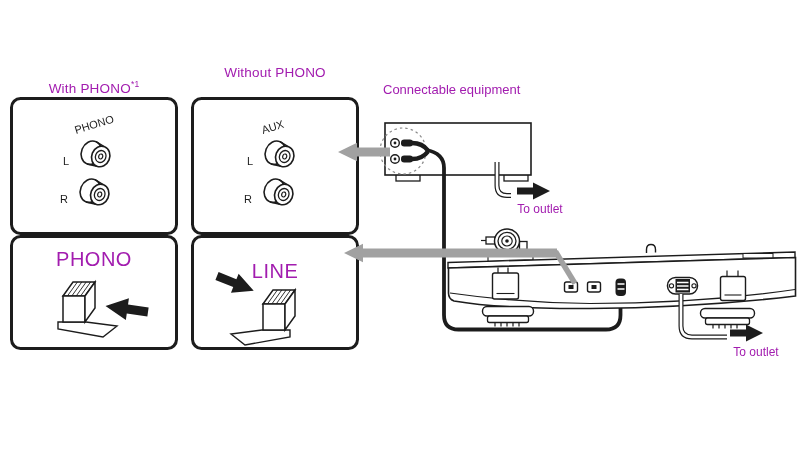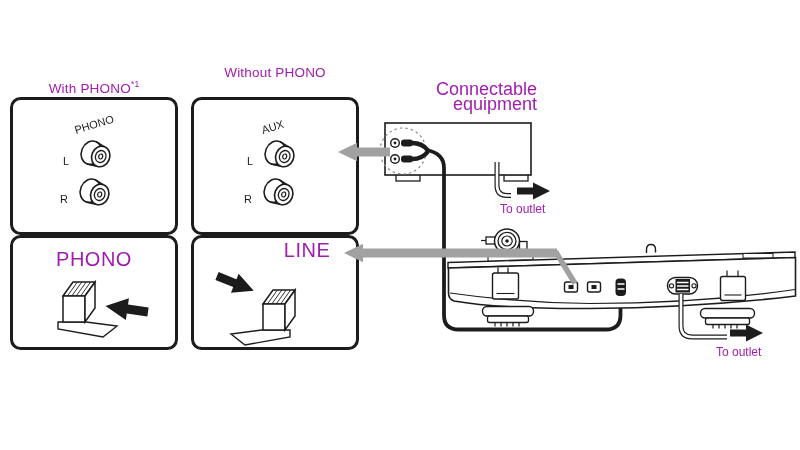--- a/index.html
+++ b/index.html
@@ -1,23 +1,23 @@
 <!DOCTYPE html>
 <html><head>
 <meta charset="utf-8">
 <style>
   html,body{margin:0;padding:0;background:#ffffff;}
   .stage{position:relative;width:800px;height:418px;background:#ffffff;overflow:hidden;
          font-family:"Liberation Sans",sans-serif;color:#a21caf;}
   .abs{position:absolute;}
   .heading{font-size:13.5px;letter-spacing:.2px;text-align:center;z-index:3;}
   .heading sup{font-size:8.5px;vertical-align:super;}
-  .equip-heading{font-size:18px;line-height:15px;text-align:right;z-index:3;}
+  .equip-heading{font-size:13px;line-height:15px;text-align:left;z-index:3;}
   .mode-label{font-size:20px;letter-spacing:.5px;text-align:center;z-index:3;}
-  .outlet-label{font-size:12px;z-index:3;}
+  .outlet-label{font-size:12px;text-align:center;z-index:3;}
   .panel{z-index:1;}
   .panel svg{display:block;}
   .overlay{z-index:2;pointer-events:none;}
   svg text{font-family:"Liberation Sans",sans-serif;fill:#1c1c1c;}
 </style>
 </head>
 <body>
 
 <div class="stage">
 
@@ -85,21 +85,21 @@
   <div class="abs panel" style="left:191px;top:235px;width:168px;height:115px;">
     <svg width="168" height="115" viewBox="0 0 168 115">
       <rect x="1.5" y="1.5" width="165" height="112" rx="9" fill="#ffffff" stroke="#1c1c1c" stroke-width="3"></rect>
       <g>
         <polygon points="99,95 71,95 40,99 54,110 99,102" fill="#ffffff" stroke="#1c1c1c" stroke-width="1.4"></polygon>
         <use href="#switch-knob" transform="translate(72,55)"></use>
       </g>
       <use href="#arrow-right" transform="translate(26,41) rotate(22) scale(1.2)" fill="#1c1c1c"></use>
     </svg>
   </div>
-  <div class="abs mode-label" style="left:191px;top:239px;width:168px;padding-left:32px;">LINE</div>
+  <div class="abs mode-label" style="left:191px;top:260px;width:168px;">LINE</div>
 
   <svg class="abs overlay" style="left:330px;top:75px;" width="470" height="305" viewBox="330 75 470 305">
 
     <g>
       <rect x="396" y="174.5" width="24" height="6.5" fill="#ffffff" stroke="#1c1c1c" stroke-width="1.3"></rect>
       <rect x="504" y="174.5" width="24" height="6.5" fill="#ffffff" stroke="#1c1c1c" stroke-width="1.3"></rect>
       <rect x="385" y="123" width="146" height="52" fill="#ffffff" stroke="#1c1c1c" stroke-width="1.6"></rect>
       <circle cx="403" cy="151" r="23" fill="none" stroke="#8a8a8a" stroke-width="1.2" stroke-dasharray="2.5 3"></circle>
       <g>
         <circle cx="395" cy="143" r="4.3" fill="#ffffff" stroke="#1c1c1c" stroke-width="1.4"></circle>

